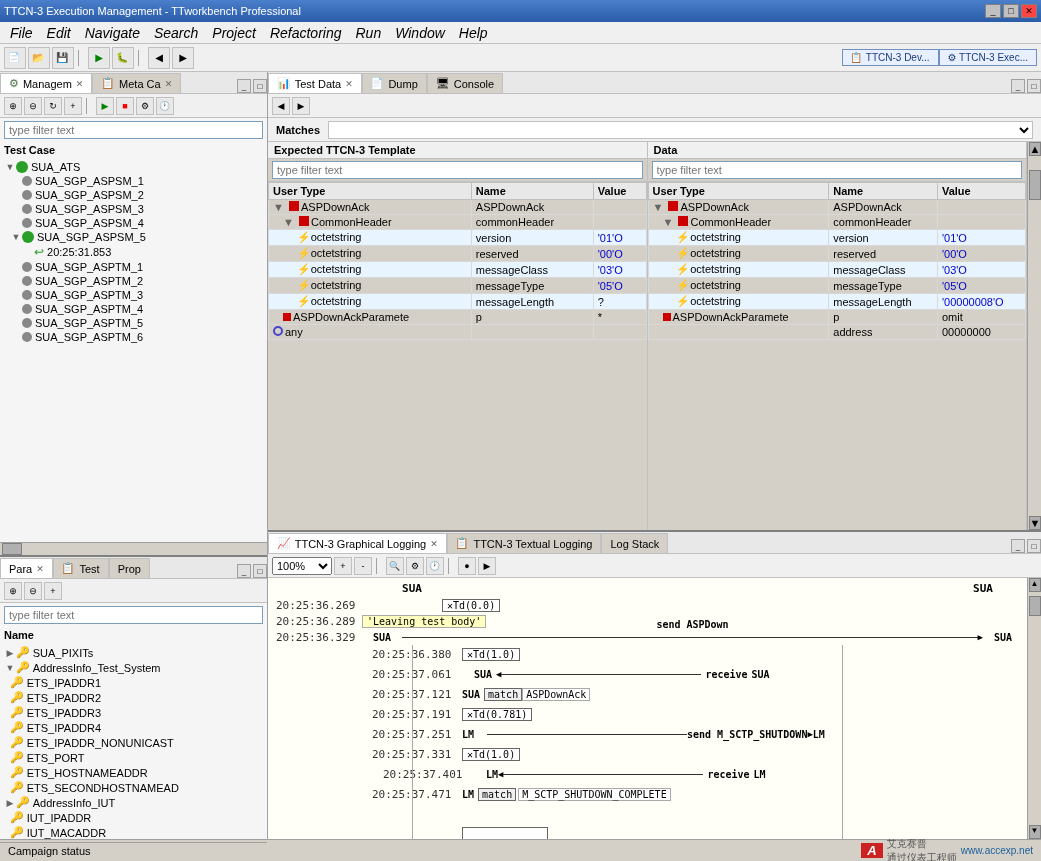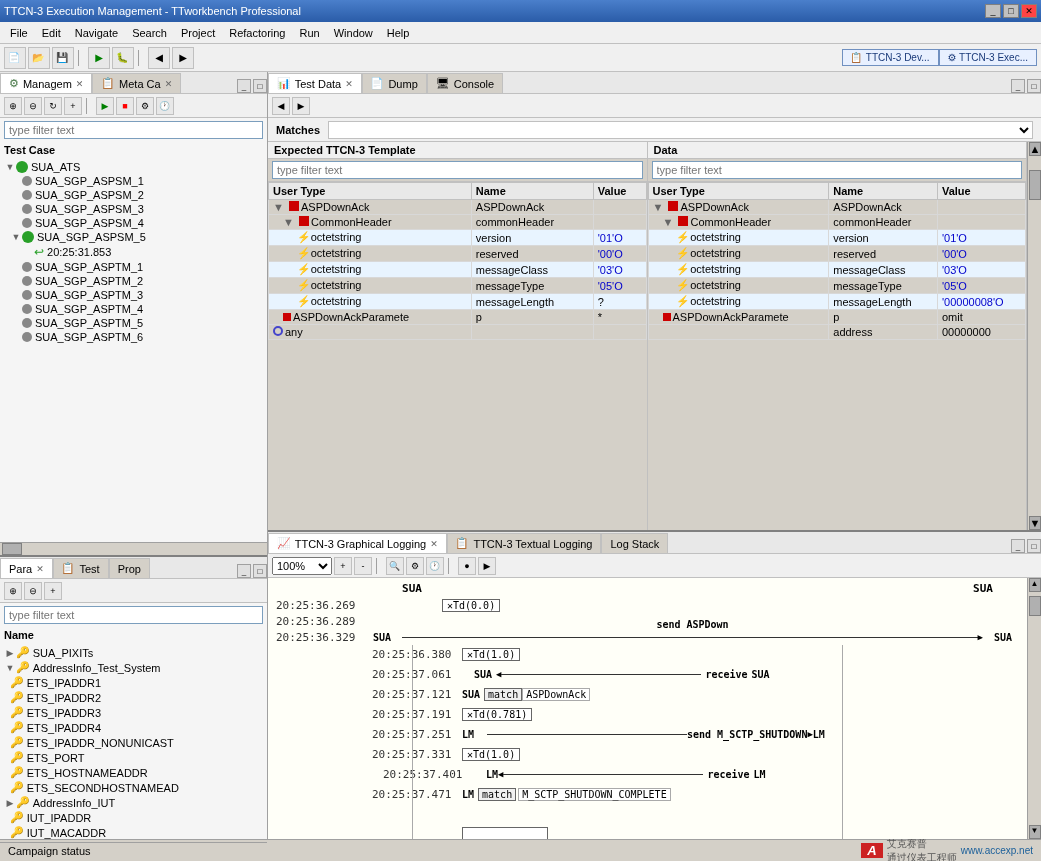--- a/index.html
+++ b/index.html
@@ -6,21 +6,21 @@
     body { font-family: 'Segoe UI', Arial, sans-serif; font-size: 11px; background: #d4d0c8; overflow: hidden; width: 1041px; height: 861px; }
     
     
     .title-bar { background: linear-gradient(to bottom, #4a7fcb, #2a5ca8); color: white; height: 22px; display: flex; align-items: center; justify-content: space-between; padding: 0 4px; }
     .title-bar-buttons { display: flex; gap: 2px; }
     .title-btn { width: 16px; height: 14px; background: #c0c0c0; border: 1px solid #808080; font-size: 9px; display: flex; align-items: center; justify-content: center; cursor: pointer; color: black; }
     .title-btn.close { background: #ff4444; }
     
     
     .menu-bar { background: #f0f0f0; border-bottom: 1px solid #c0c0c0; height: 22px; display: flex; align-items: center; padding: 0 4px; gap: 2px; }
-    .menu-item { padding: 2px 6px; font-size: 11px; cursor: pointer; }
+    .menu-item { padding: 2px 6px; font-size: 14px; cursor: pointer; font-style: italic; }
     
     
     .toolbar { background: #f0f0f0; border-bottom: 1px solid #c0c0c0; height: 28px; display: flex; align-items: center; padding: 2px 4px; gap: 2px; }
     .tb-btn { width: 22px; height: 22px; background: #e8e8e8; border: 1px solid #c0c0c0; display: flex; align-items: center; justify-content: center; cursor: pointer; font-size: 10px; }
     .tb-separator { width: 6px; border-left: 1px solid #a0a0a0; height: 16px; margin: 0 2px; }
     .tb-right { margin-left: auto; display: flex; align-items: center; }
     .tb-tab-btn { background: #e8f0ff; border: 1px solid #7090c0; padding: 2px 8px; font-size: 10px; cursor: pointer; display: flex; align-items: center; gap: 4px; color: #1a3a7a; }
     
     
     .main-layout { display: flex; height: calc(861px - 22px - 22px - 28px - 22px); }
@@ -585,20 +585,23 @@
           <div class="log-row">
             <span class="ts">20:25:36.269</span>
             <div class="diagram">
               <div style="width:80px;"></div>
               <div style="border:1px solid #666; padding:0 4px; background:white; font-size:10px; white-space:nowrap;">✕Td(0.0)</div>
             </div>
           </div>
 
           <div class="log-row">
             <span class="ts">20:25:36.289</span>
+            <div class="diagram">
+              <div style="border:1px solid #aaa; padding:0 4px; background:#ffffc0; font-size:10px;">'Leaving test body'</div>
+            </div>
           </div>
 
           <div class="log-row">
             <span class="ts">20:25:36.329</span>
             <div class="diagram" style="display:flex; align-items:center; width:100%;">
               <span style="width:40px; text-align:center; font-weight:bold; font-size:10px;">SUA</span>
               <div style="flex:1; height:1px; background:#333;"></div>
               <div style="font-size:10px; font-weight:bold; position:absolute; top:-10px; left:50%; transform:translateX(-50%); white-space:nowrap;">send ASPDown</div>
               <span style="font-size:9px;">▶</span>
               <span style="width:40px; text-align:center; font-weight:bold; font-size:10px;">SUA</span>

